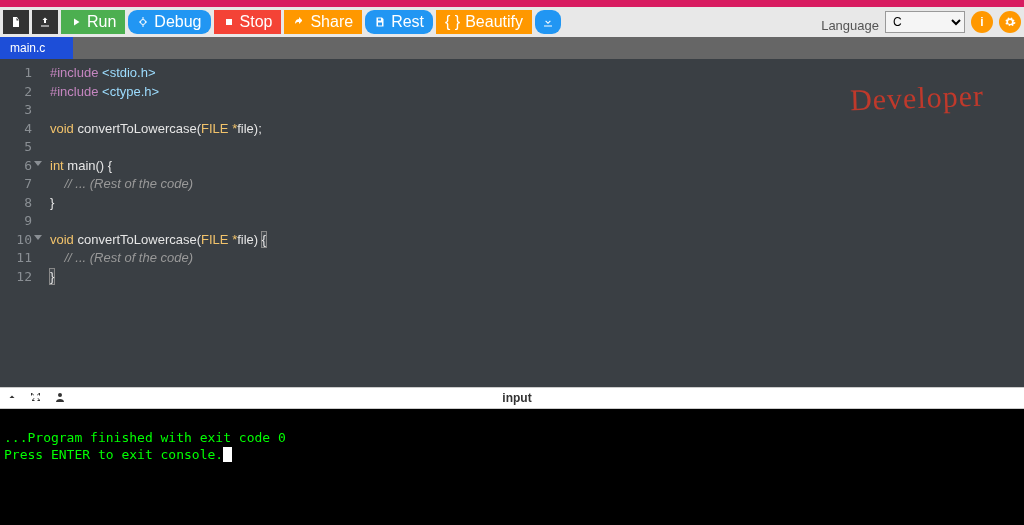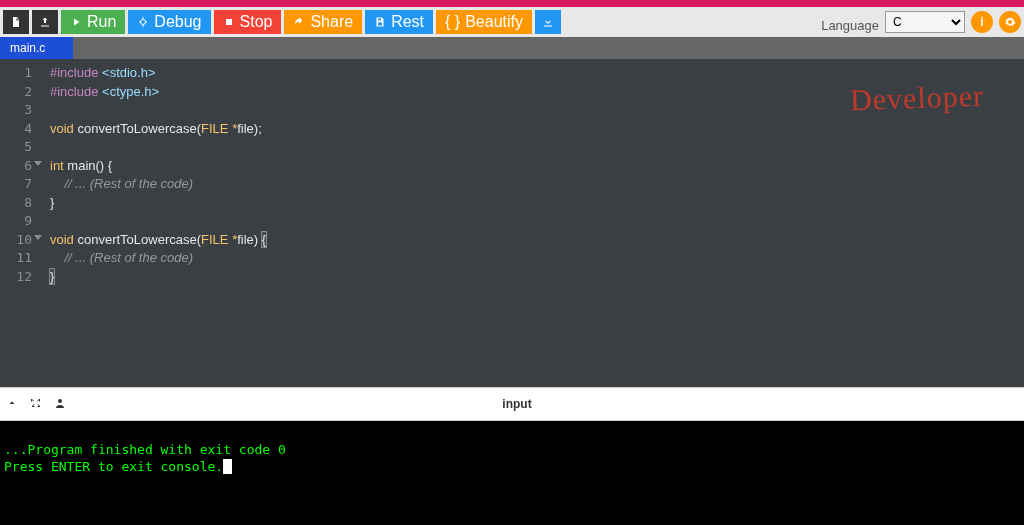--- a/index.html
+++ b/index.html
@@ -31,21 +31,21 @@
   padding: 0 9px;
   color: #fff;
   font-size: 16px;
   font-weight: 500;
   cursor: pointer;
   border: none;
 }
 .btn-icon-only { padding: 0 7px; }
 .btn.black { background: #333; }
 .btn.green { background: #4caf50; }
-.btn.blue { background: #2196f3; }
+.btn.blue { background: #2196f3; border-radius: 9px; }
 .btn.red { background: #f44336; }
 .btn.orange { background: #ff9800; }
 .toolbar-right {
   margin-left: auto;
   display: flex;
   align-items: flex-end;
   gap: 6px;
 }
 .lang-label { color: #555; font-size: 13px; }
 .lang-select {
@@ -142,21 +142,21 @@
   pointer-events: none;
   letter-spacing: 1px;
 }
 .console-header {
   background: #fff;
   border-top: 1px solid #ccc;
   border-bottom: 1px solid #ccc;
   height: 20px;
   display: flex;
   align-items: center;
-  padding: 16px 6px;
+  padding: 10px 6px;
   gap: 12px;
 }
 .ch-icon { color: #333; font-size: 13px; cursor: pointer; }
 .ch-title {
   flex: 1;
   text-align: center;
   color: #333;
   font-size: 12px;
   font-weight: bold;
 }

